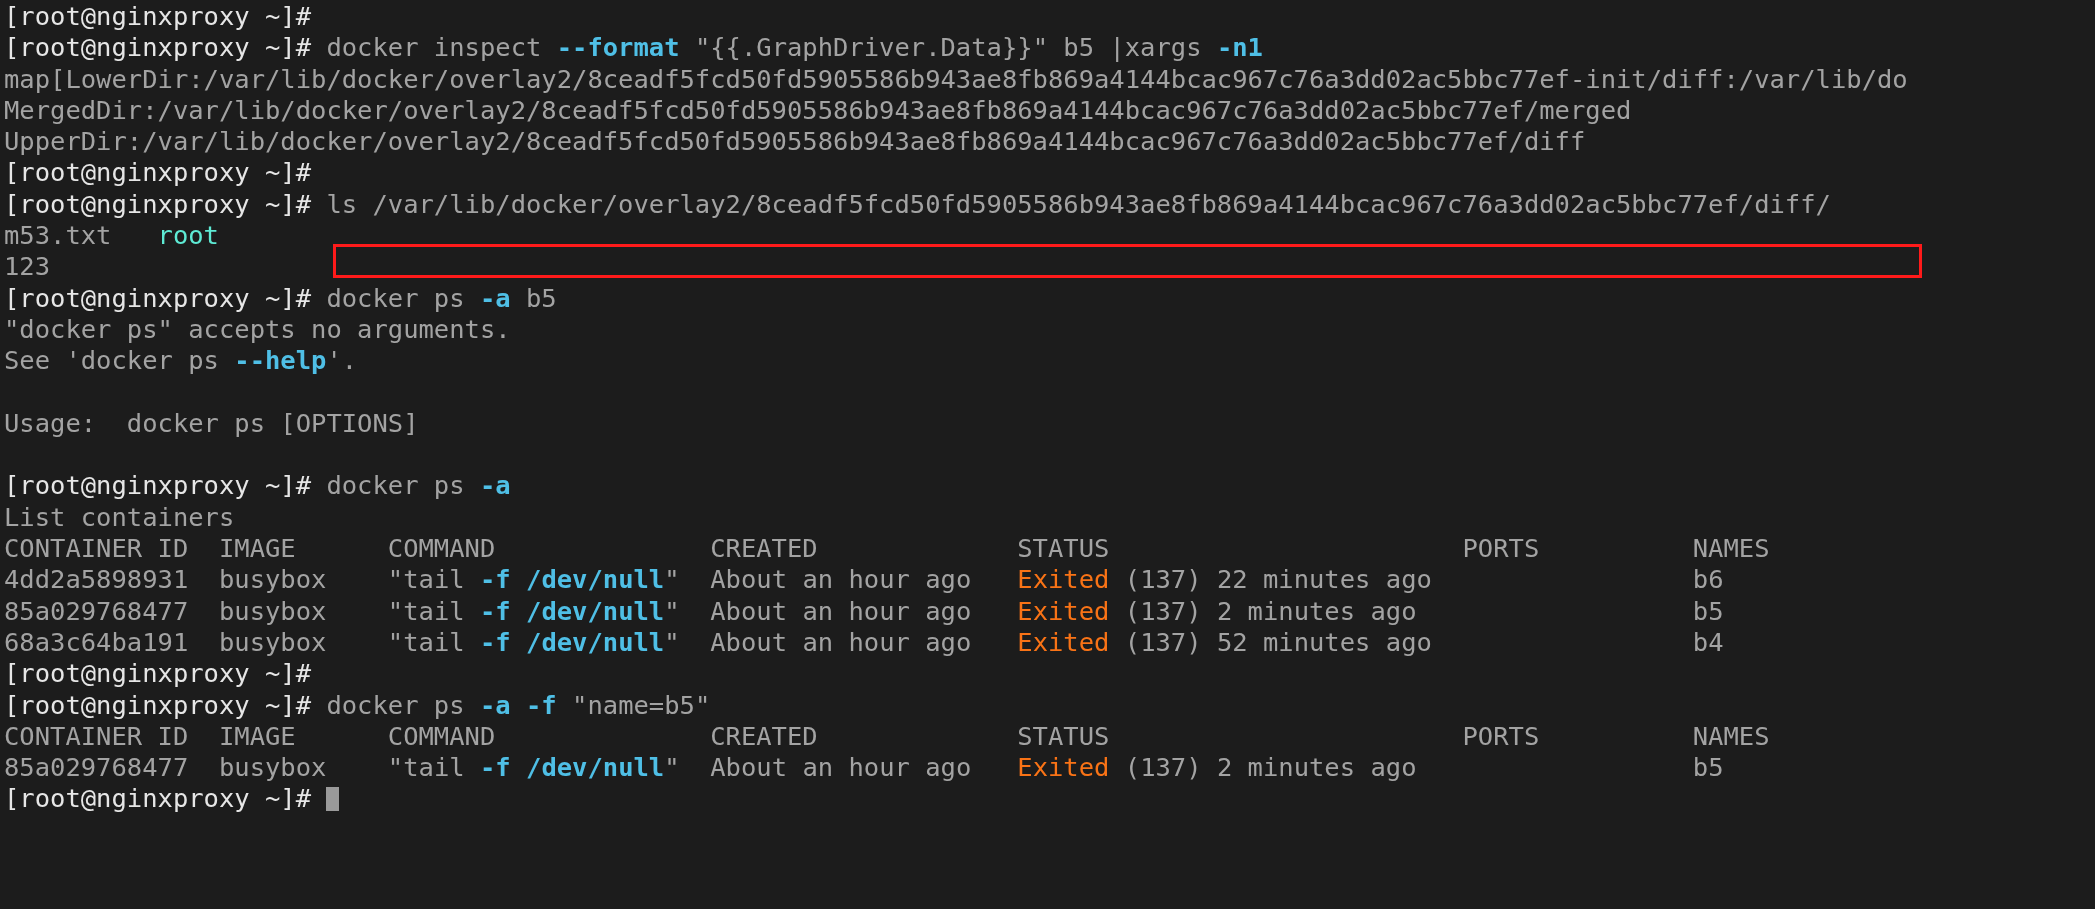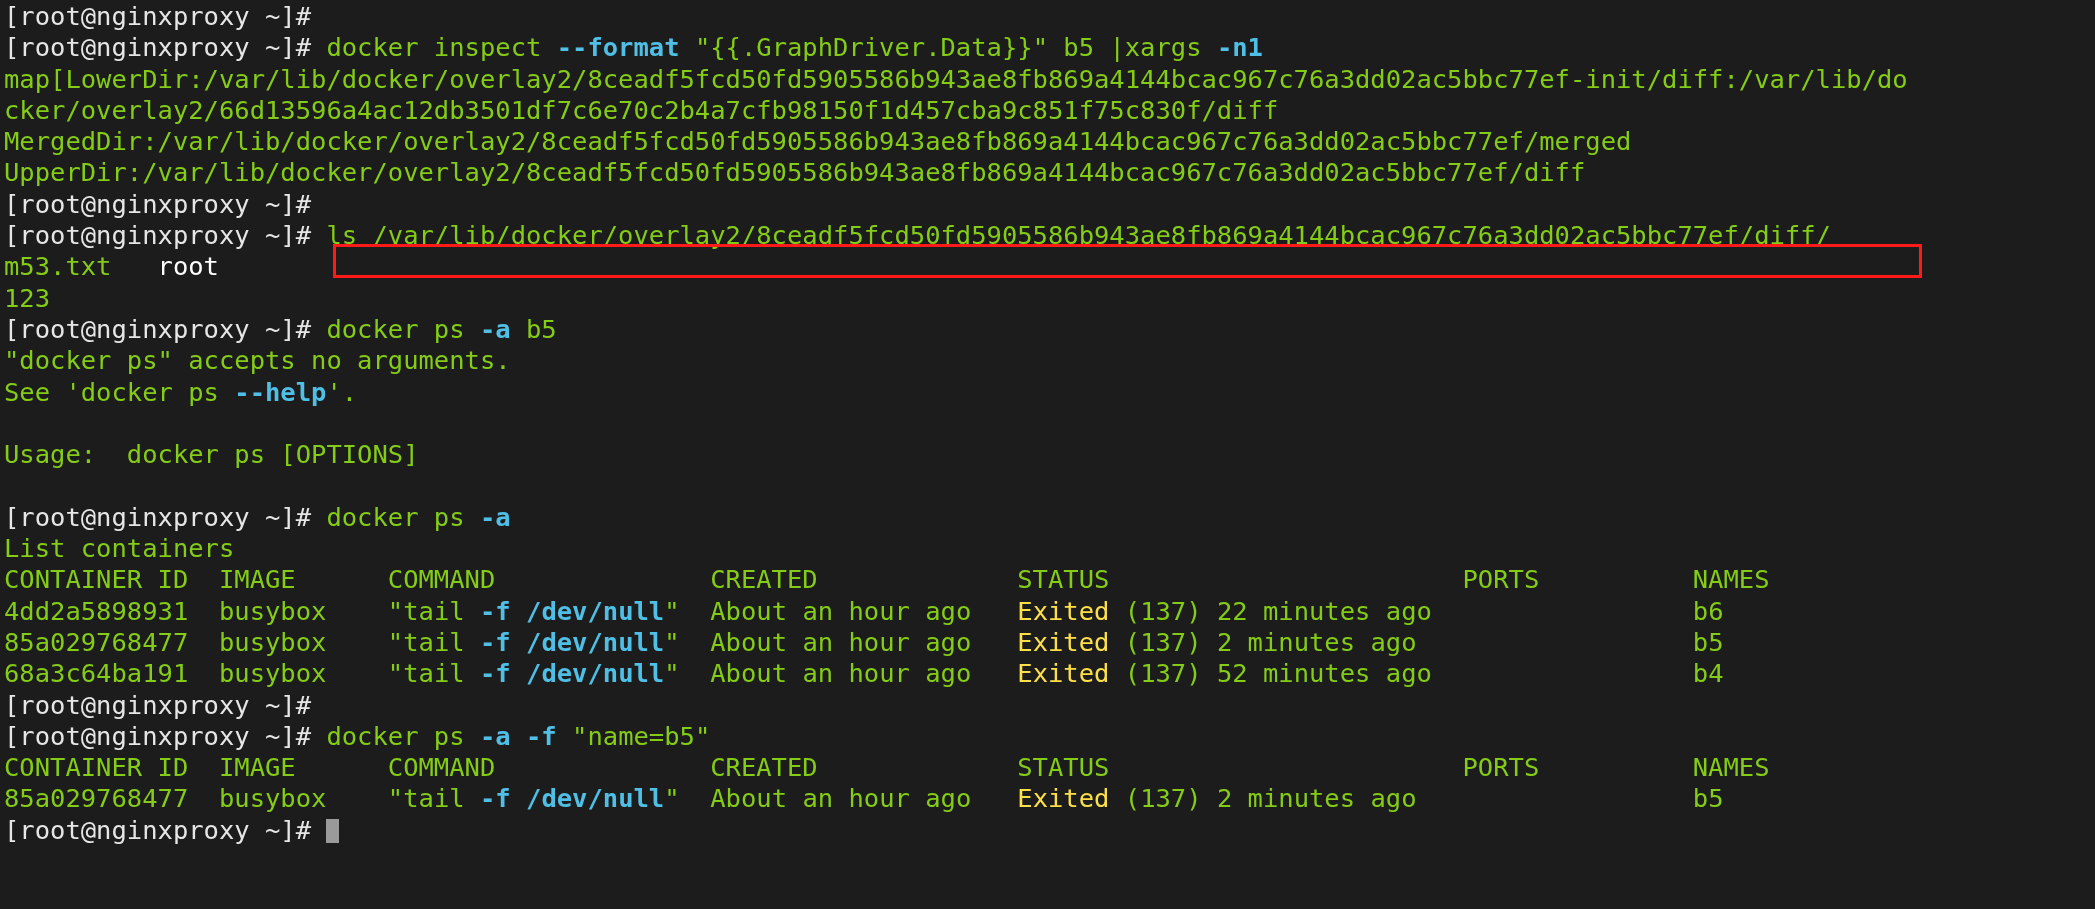--- a/index.html
+++ b/index.html
@@ -25,24 +25,24 @@
     position: relative;
     height: 31.3px;
     line-height: 31.3px;
     font-size: 25.5px;
     letter-spacing: 0px;
     white-space: pre;
     color: #d6d6d6;
     padding-left: 4px;
   }
   .first-line { padding-top: 1px; }
-  .w { color: #84cc16; }
+  .w { color: #a3a3a3; }
   .c { color: #4fbfe6; font-weight: bold; }       
-  .y { color: #fde047; }       
-  .b { color: #ffffff; margin-top: 33px; }
+  .y { color: #f97316; }       
+  .b { color: #5eead4; margin-top: 33px; }
   .prompt { color: #e6e6e6; }
 
   
   #red-box {
     position: absolute;
     left: 333px;
     top: 244px;
     width: 1589px;
     height: 34px;
     border: 3px solid #ff1a1a;
@@ -62,21 +62,20 @@
 </head>
 <body>
 
 <div id="terminal">
 
   <div class="line first-line"><span class="prompt">[root@nginxproxy ~]# </span></div>
 
   <div class="line"><span class="prompt">[root@nginxproxy ~]# </span><span class="w">docker inspect </span><span class="c">--format</span><span class="w"> "{{.GraphDriver.Data}}" b5 |xargs </span><span class="c">-n1</span></div>
 
   <div class="line"><span class="w">map[LowerDir:/var/lib/docker/overlay2/8ceadf5fcd50fd5905586b943ae8fb869a4144bcac967c76a3dd02ac5bbc77ef-init/diff:/var/lib/do</span></div>
-  <div class="line"><span class="w">cker/overlay2/66d13596a4ac12db3501df7c6e70c2b4a7cfb98150f1d457cba9c851f75c830f/diff</span></div>
   <div class="line"><span class="w">MergedDir:/var/lib/docker/overlay2/8ceadf5fcd50fd5905586b943ae8fb869a4144bcac967c76a3dd02ac5bbc77ef/merged</span></div>
   <div class="line"><span class="w">UpperDir:/var/lib/docker/overlay2/8ceadf5fcd50fd5905586b943ae8fb869a4144bcac967c76a3dd02ac5bbc77ef/diff</span></div>
 
   <div class="line"><span class="prompt">[root@nginxproxy ~]# </span></div>
 
   <div class="line"><span class="prompt">[root@nginxproxy ~]# </span><span class="w">ls /var/lib/docker/overlay2/8ceadf5fcd50fd5905586b943ae8fb869a4144bcac967c76a3dd02ac5bbc77ef/diff/</span></div>
 
   <div class="line"><span class="w">m53.txt</span><span class="w">   </span><span class="b">root</span></div>
 
   <div class="line"><span class="w">123</span></div>

